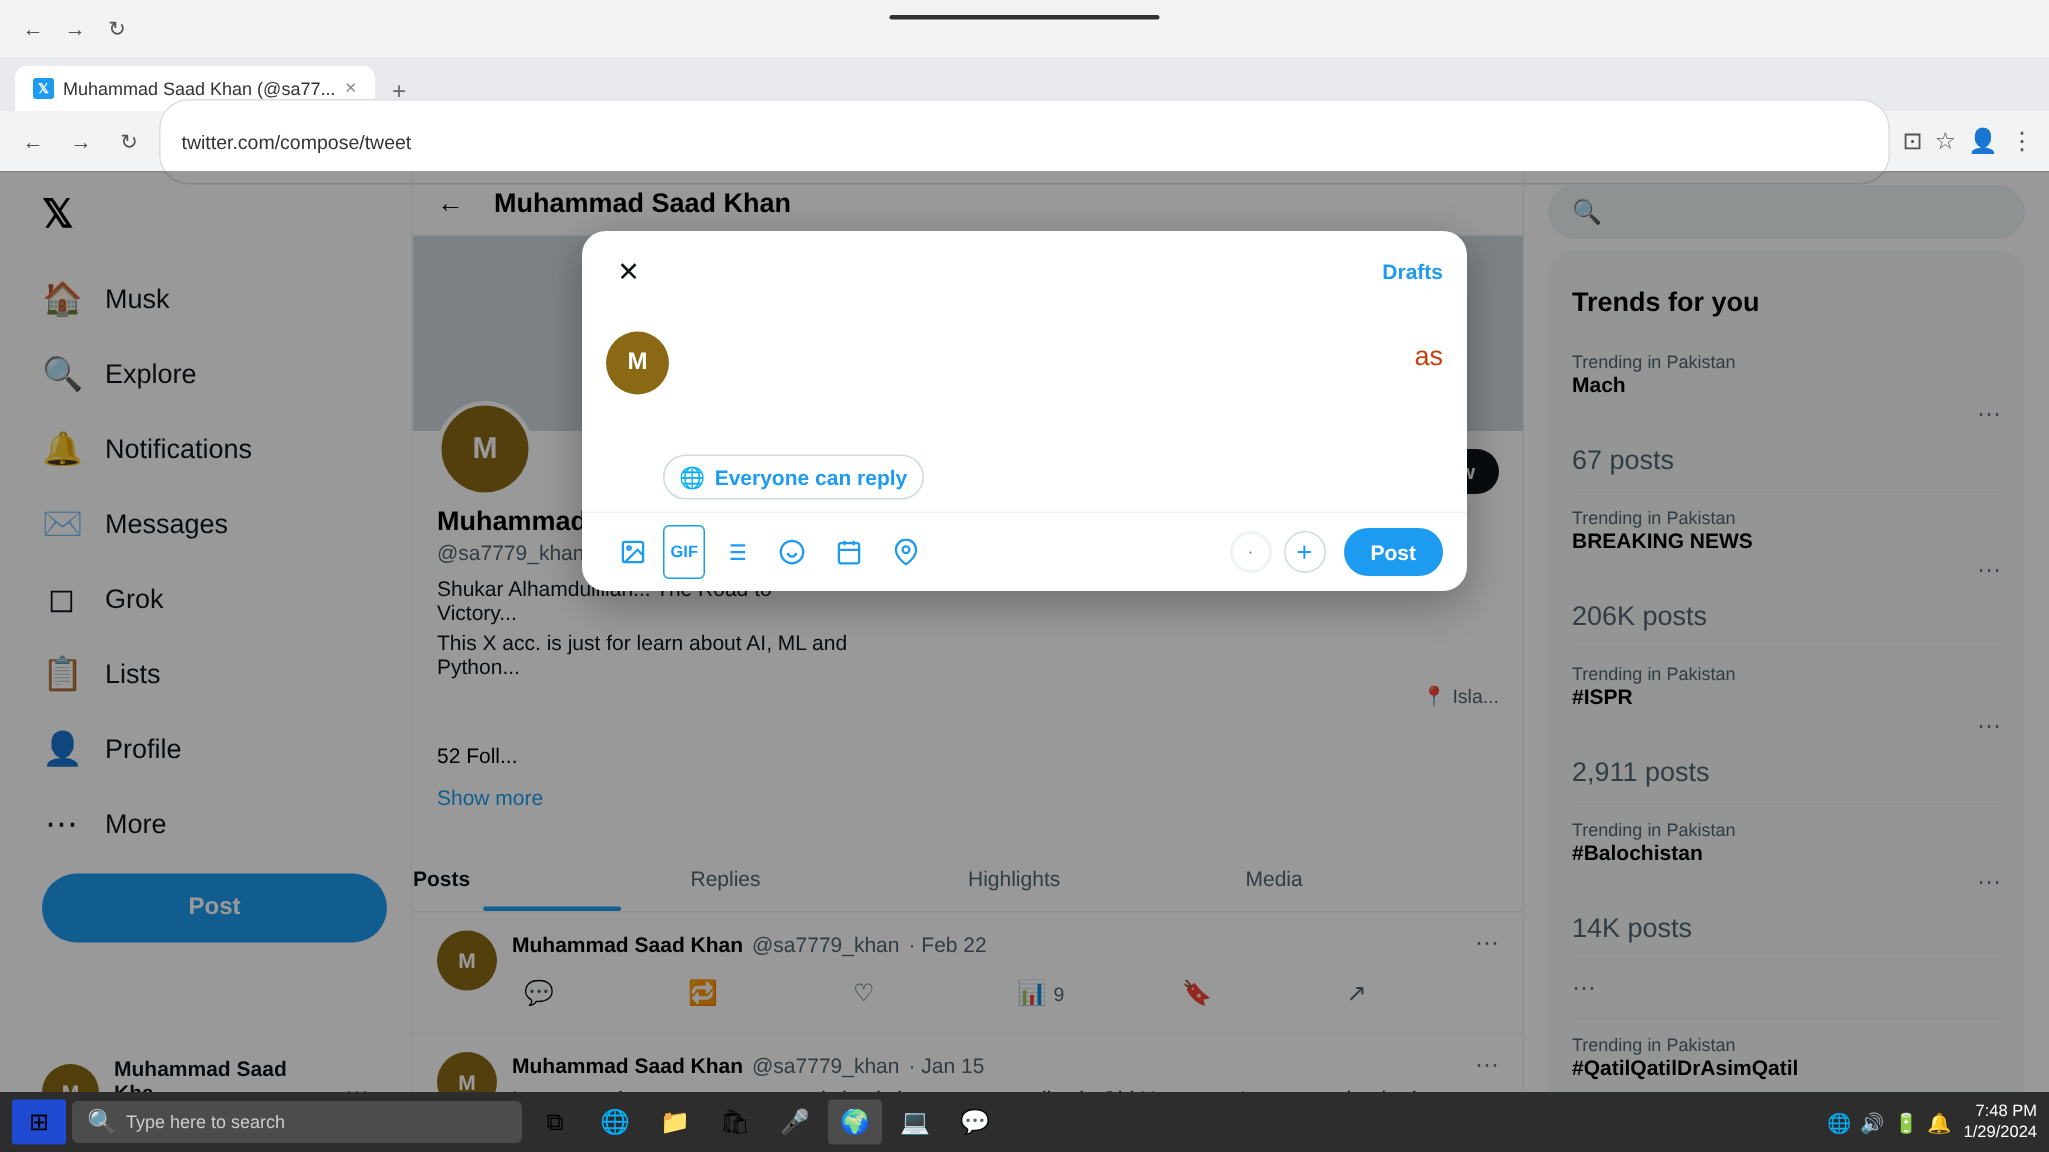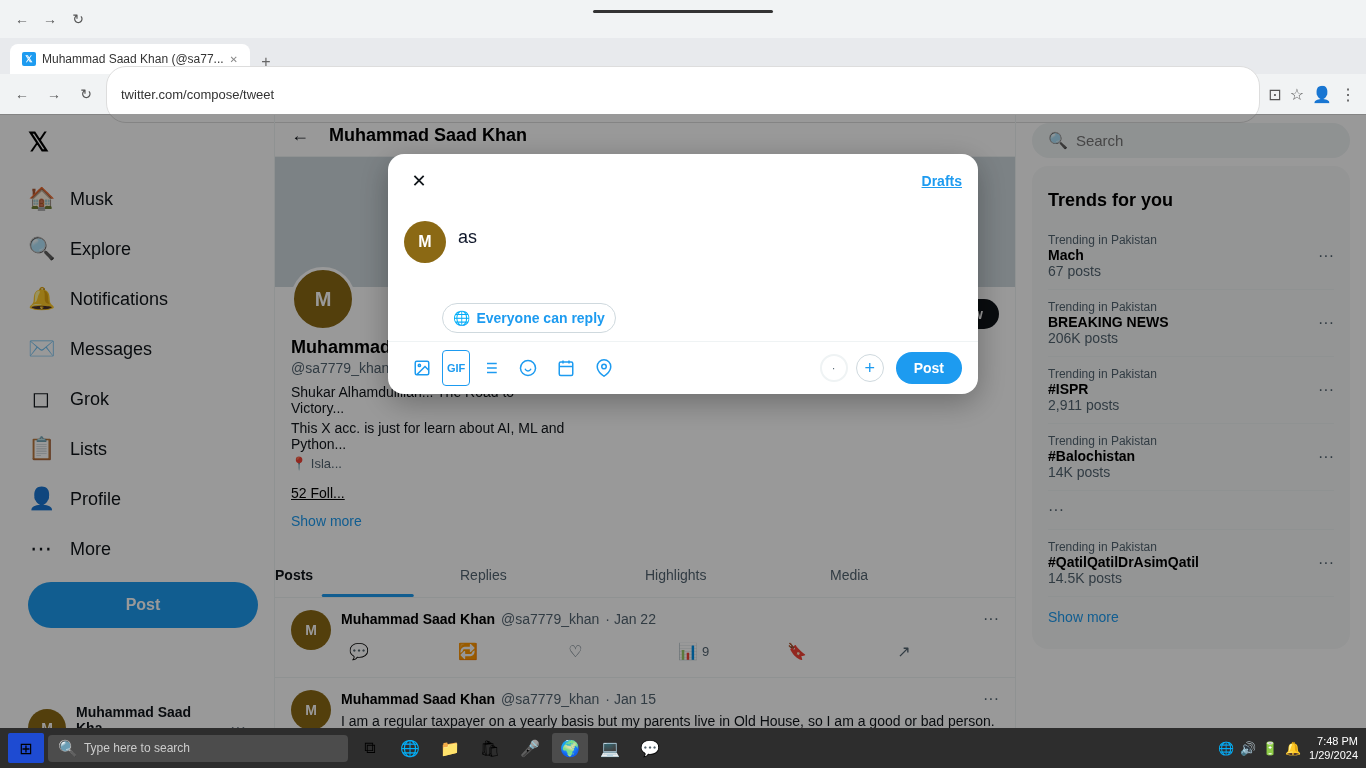--- a/index.html
+++ b/index.html
@@ -203,22 +203,22 @@
       border: none;
       border-radius: 20px;
       padding: 7px 16px;
       font-size: 14px;
       font-weight: 700;
       cursor: pointer;
     }
     .profile-name { font-size: 18px; font-weight: 700; margin-top: 6px; }
     .profile-handle { font-size: 14px; color: #536471; margin-top: 2px; }
     .profile-bio { font-size: 14px; margin-top: 8px; color: #0f1419; }
-    .profile-location { font-size: 13px; color: #536471; margin-top: 4px; }
-    .profile-stats { display: flex; gap: 16px; margin-top: 14px; font-size: 14px; text-decoration: underline; }
+    .profile-location { font-size: 13px; color: #536471; margin-top: 4px; text-align: right; }
+    .profile-stats { display: flex; gap: 16px; margin-top: 24px; font-size: 14px; }
 
     
     .profile-tabs {
       display: flex;
       border-bottom: 1px solid #eff3f4;
     }
     .profile-tab {
       flex: 1;
       text-align: left;
       padding: 14px 0;
@@ -314,21 +314,21 @@
     }
     .show-more-link { color: #1d9bf0; font-size: 14px; cursor: pointer; padding: 12px 0; display: block; }
     .trends-title { font-size: 18px; font-weight: 800; padding: 12px 0; }
     .trend-item {
       padding: 10px 0;
       border-bottom: 1px solid #eff3f4;
       cursor: pointer;
     }
     .trend-location { font-size: 12px; color: #536471; }
     .trend-name { font-size: 14px; font-weight: 700; }
-    .trend-posts { font-size: 14px; color: #536471; }
+    .trend-posts { font-size: 18px; color: #536471; margin-top: 32px; }
     .trend-header {
       display: flex;
       align-items: center;
       justify-content: space-between;
     }
     .trend-more { color: #536471; font-size: 16px; cursor: pointer; }
 
     
     .overlay {
       position: fixed;
@@ -364,48 +364,48 @@
       width: 30px; height: 30px;
       display: flex; align-items: center; justify-content: center;
       border-radius: 50%;
       color: #0f1419;
     }
     .modal-drafts {
       font-size: 14px;
       font-weight: 600;
       color: #1d9bf0;
       cursor: pointer;
-      text-decoration: underline;
     }
     .compose-area {
       display: flex;
       gap: 12px;
       padding: 12px 16px;
     }
     .compose-avatar {
       width: 42px; height: 42px;
       border-radius: 50%;
       background: #8b6914;
       flex-shrink: 0;
       display: flex; align-items: center; justify-content: center;
       color: #fff; font-size: 16px; font-weight: 600;
     }
     .compose-input-area {
       flex: 1;
       padding-top: 6px;
     }
     .compose-text {
       font-size: 18px;
-      color: #0f172a;
+      color: #c2410c;
       min-height: 60px;
       outline: none;
       border: none;
       width: 100%;
       resize: none;
       font-family: inherit;
+      text-align: right;
     }
     .reply-permission {
       display: flex;
       align-items: center;
       gap: 6px;
       color: #1d9bf0;
       font-size: 14px;
       font-weight: 600;
       padding: 6px 10px;
       border: 1px solid #cfd9de;
@@ -645,21 +645,21 @@
       <div class="profile-tab">Highlights</div>
       <div class="profile-tab">Media</div>
     </div>
 
     <div class="tweet">
       <div class="tweet-avatar">M</div>
       <div class="tweet-content">
         <div class="tweet-header">
           <span class="tweet-author">Muhammad Saad Khan</span>
           <span class="tweet-handle">@sa7779_khan</span>
-          <span class="tweet-date">· Jan 22</span>
+          <span class="tweet-date">· Feb 22</span>
           <span class="tweet-more">···</span>
         </div>
         <div class="tweet-actions">
           <div class="tweet-action">
             <span class="tweet-action-icon">💬</span>
           </div>
           <div class="tweet-action">
             <span class="tweet-action-icon">🔁</span>
           </div>
           <div class="tweet-action">
@@ -690,21 +690,20 @@
         </div>
         <div class="tweet-text">I am a regular taxpayer on a yearly basis but my parents live in Old House, so I am a good or bad person. ???</div>
 
       </div>
     </div>
   </div>
 
   <div class="right-sidebar">
     <div class="search-box">
       <span>🔍</span>
-      <input class="search-input" type="text" placeholder="Search" style="">
     </div>
 
     <div style="background:#f7f9f9; border-radius:16px; padding: 12px 16px; margin-top: 8px;">
       <div class="trends-title">Trends for you</div>
 
       <div class="trend-item">
         <div class="trend-header">
           <div>
             <div class="trend-location">Trending in Pakistan</div>
             <div class="trend-name">Mach</div>

